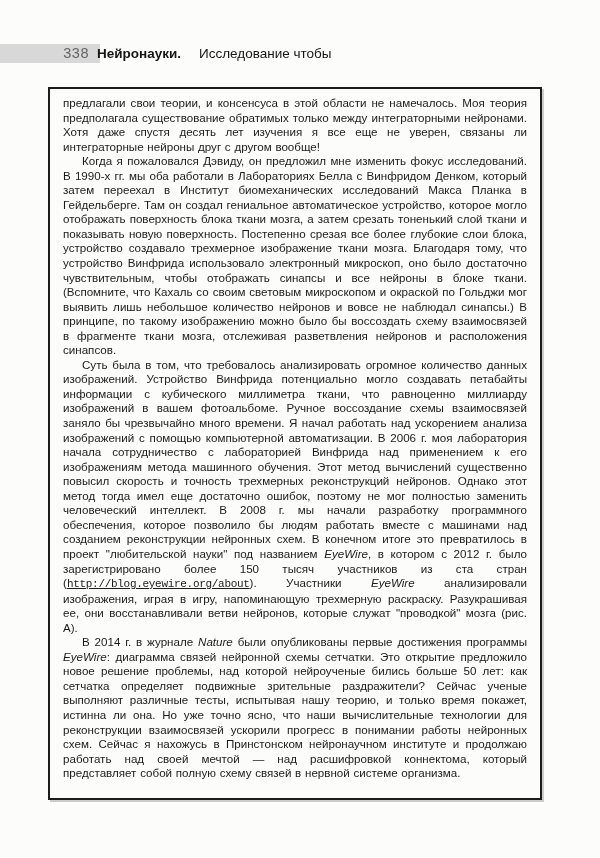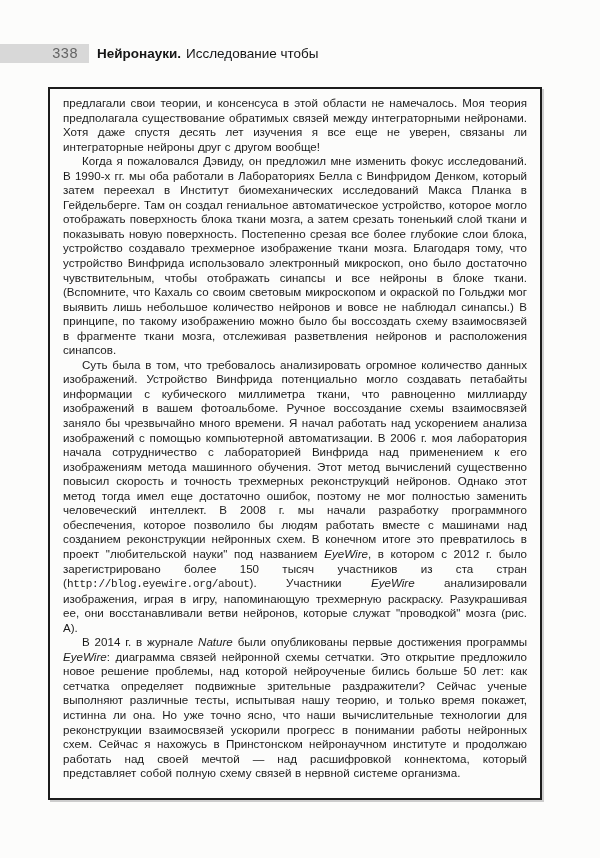--- a/index.html
+++ b/index.html
@@ -14,33 +14,33 @@
   body{
     width:600px;height:858px;
     background:var(--page-background);
     font-family:"Liberation Sans","DejaVu Sans",sans-serif;
     -webkit-font-smoothing:antialiased;
   }
   .page{position:relative;width:600px;height:858px;overflow:hidden;}
 
   
   .header-bar{
-    position:absolute;left:0;top:44px;width:89px;height:19px;
+    position:absolute;left:0;top:44px;width:100px;height:19px;
     background:var(--header-bar);
   }
   .page-number{
     position:absolute;right:11px;top:1px;
     font-size:14.5px;color:var(--page-number-text);
     letter-spacing:0.5px;
   }
   .running-head{
     position:absolute;left:97px;top:46px;
     font-size:13.5px;color:#161616;white-space:nowrap;
   }
-  .running-head .bold{font-weight:bold;margin-right:5px;}
+  .running-head .bold{font-weight:bold;margin-right:18px;}
 
   
   .content-box{
     position:absolute;left:48px;top:87px;
     width:494px;height:713px;box-sizing:border-box;
     border:2px solid var(--box-border);
     box-shadow:2px 2px 0 var(--box-shadow);
     padding:7px 13px 6px 13px;
     overflow:hidden;
     background:transparent;
@@ -50,38 +50,38 @@
     text-align:justify;
     font-size:11.6px;
     line-height:14.55px;
     color:var(--body-text);
     word-spacing:0.5px;
   }
   .para.indent{text-indent:19px;}
   .para i{}
   .mono{
     font-family:"Liberation Mono","DejaVu Sans Mono",monospace;
-    font-size:11px;letter-spacing:-0.3px;
+    font-size:11px;letter-spacing:-0.3px;text-decoration:underline;
   }
 </style>
 </head>
 <body>
 
 <div class="page">
 
   <div class="header-bar">
     <span class="page-number">338</span>
   </div>
 
   <div class="running-head">
     <span class="bold">Нейронауки.</span><span>Исследование чтобы</span>
   </div>
 
   <div class="content-box">
     <div id="box-paragraphs">
-        <p class="para">предлагали свои теории, и консенсуса в этой области не намечалось. Моя теория предполагала существование обратимых связей между интеграторными нейронами. Хотя даже спустя десять лет изучения я все еще не уверен, связаны ли интеграторные нейроны друг с другом вообще!</p>
+        <p class="para">предлагали свои теории, и консенсуса в этой области не намечалось. Моя теория предполагала существование обратимых только между интеграторными нейронами. Хотя даже спустя десять лет изучения я все еще не уверен, связаны ли интеграторные нейроны друг с другом вообще!</p>
         <p class="para indent">Когда я пожаловался Дэвиду, он предложил мне изменить фокус исследований. В 1990-х гг. мы оба работали в Лабораториях Белла с Винфридом Денком, который затем переехал в Институт биомеханических исследований Макса Планка в Гейдельберге. Там он создал гениальное автоматическое устройство, которое могло отображать поверхность блока ткани мозга, а затем срезать тоненький слой ткани и показывать новую поверхность. Постепенно срезая все более глубокие слои блока, устройство создавало трехмерное изображение ткани мозга. Благодаря тому, что устройство Винфрида использовало электронный микроскоп, оно было достаточно чувствительным, чтобы отображать синапсы и все нейроны в блоке ткани. (Вспомните, что Кахаль со своим световым микроскопом и окраской по Гольджи мог выявить лишь небольшое количество нейронов и вовсе не наблюдал синапсы.) В принципе, по такому изображению можно было бы воссоздать схему взаимосвязей в фрагменте ткани мозга, отслеживая разветвления нейронов и расположения синапсов.</p>
         <p class="para indent">Суть была в том, что требовалось анализировать огромное количество данных изображений. Устройство Винфрида потенциально могло создавать петабайты информации с кубического миллиметра ткани, что равноценно миллиарду изображений в вашем фотоальбоме. Ручное воссоздание схемы взаимосвязей заняло бы чрезвычайно много времени. Я начал работать над ускорением анализа изображений с помощью компьютерной автоматизации. В 2006 г. моя лаборатория начала сотрудничество с лабораторией Винфрида над применением к его изображениям метода машинного обучения. Этот метод вычислений существенно повысил скорость и точность трехмерных реконструкций нейронов. Однако этот метод тогда имел еще достаточно ошибок, поэтому не мог полностью заменить человеческий интеллект. В 2008 г. мы начали разработку программного обеспечения, которое позволило бы людям работать вместе с машинами над созданием реконструкции нейронных схем. В конечном итоге это превратилось в проект "любительской науки" под названием <i>EyeWire</i>, в котором с 2012 г. было зарегистрировано более 150 тысяч участников из ста стран (<span class="mono">http://blog.eyewire.org/about</span>). Участники <i>EyeWire</i> анализировали изображения, играя в игру, напоминающую трехмерную раскраску. Разукрашивая ее, они восстанавливали ветви нейронов, которые служат "проводкой" мозга (рис. А).</p>
         <p class="para indent">В 2014 г. в журнале <i>Nature</i> были опубликованы первые достижения программы <i>EyeWire</i>: диаграмма связей нейронной схемы сетчатки. Это открытие предложило новое решение проблемы, над которой нейроученые бились больше 50 лет: как сетчатка определяет подвижные зрительные раздражители? Сейчас ученые выполняют различные тесты, испытывая нашу теорию, и только время покажет, истинна ли она. Но уже точно ясно, что наши вычислительные технологии для реконструкции взаимосвязей ускорили прогресс в понимании работы нейронных схем. Сейчас я нахожусь в Принстонском нейронаучном институте и продолжаю работать над своей мечтой — над расшифровкой коннектома, который представляет собой полную схему связей в нервной системе организма.</p>
       </div>
   </div>
 
 </div>
 
 </body></html>

